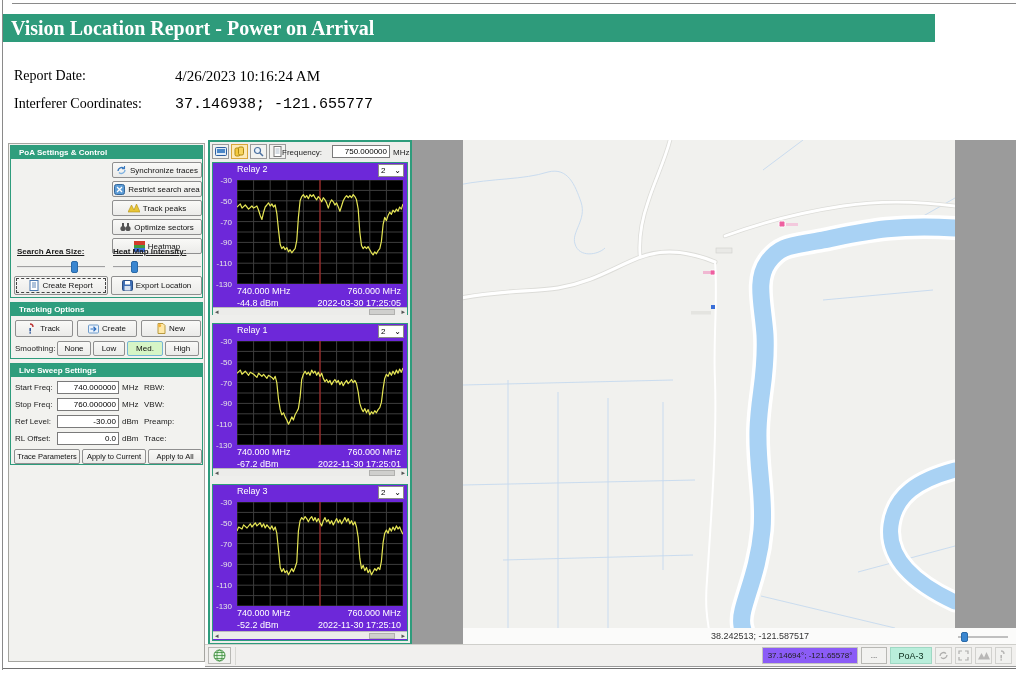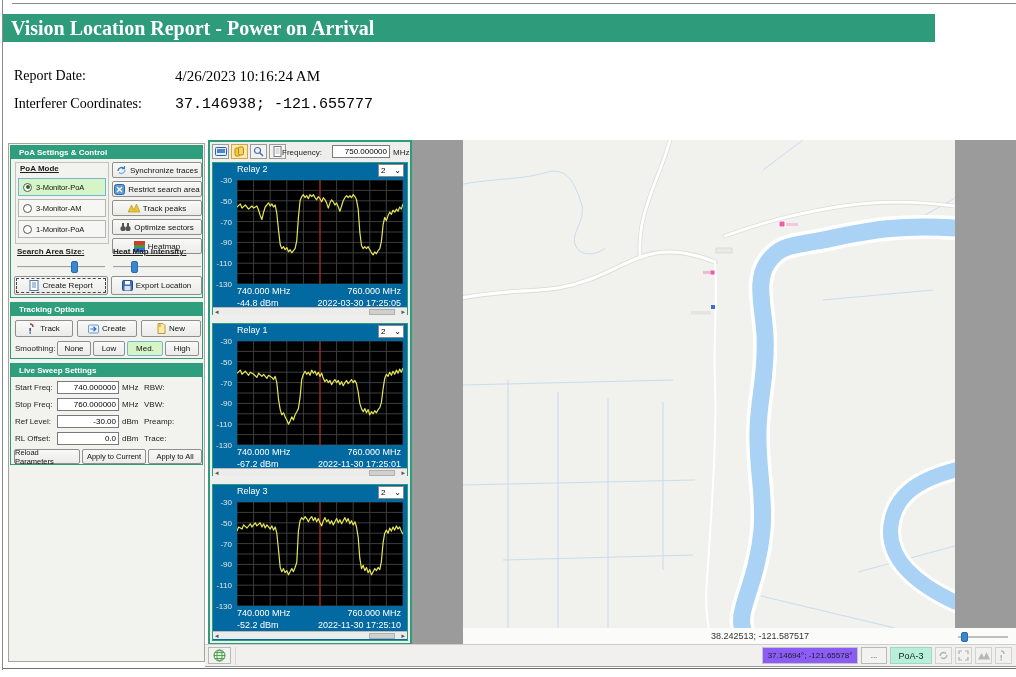--- a/index.html
+++ b/index.html
@@ -47,21 +47,21 @@
   .rdot { width:9px; height:9px; border:1px solid #555; border-radius:50%; background:#fff;
           display:inline-flex; align-items:center; justify-content:center; }
   .rdot i { width:4px; height:4px; border-radius:50%; background:#1f6f1f; display:none; }
   .sel-on .rdot i { display:block; }
 
   
   .spec-panel { position:absolute; left:208px; top:140px; width:204px; height:505px;
                 border:2px solid #2e9c7c; background:#eeeeec; }
   .tb-btn { position:absolute; top:2px; width:17px; height:15px; border:1px solid #9a9a9a;
             background:#f2f2f0; display:flex; align-items:center; justify-content:center; }
-  .relay { position:absolute; left:2px; width:196px; height:153px; border:1px solid #2e9c7c; background:#0369a1; }
+  .relay { position:absolute; left:2px; width:196px; height:153px; border:1px solid #2e9c7c; background:#6d28d9; }
   .relay-title { position:absolute; left:24px; top:1px; color:#fff; font-size:9px; }
   .relay-sel { position:absolute; right:3px; top:1px; width:26px; height:13px; background:#fff;
                border:1px solid #8a8a8a; font-size:8px; color:#000; display:flex;
                align-items:center; justify-content:space-between; padding:0 2px; }
   .plot { position:absolute; left:24px; top:17px; width:166px; height:104px; }
   .yticks { position:absolute; left:0; top:17px; width:22px; height:104px; }
   .yticks span { position:absolute; right:3px; font-size:8px; color:#e6e6e6; }
   .xlab { position:absolute; top:123px; color:#fff; font-size:9px; }
   .blab { position:absolute; top:135px; color:#fff; font-size:9px; }
   .pwr  { border-bottom:2px solid #cc1111; padding-bottom:1px; }
@@ -104,37 +104,20 @@
   <div class="title-bar">Vision Location Report - Power on Arrival</div>
   <div class="rep-row" style="top:68px;">Report Date:</div>
   <div class="rep-val" style="top:68px;">4/26/2023 10:16:24 AM</div>
   <div class="rep-row" style="top:96px;">Interferer Coordinates:</div>
   <div class="rep-val" style="top:96px;font-family:Liberation Mono, monospace;">37.146938; -121.655777</div>
 
   <div class="left-panel">
 
     <div class="sec" style="top:1px; height:153px;">
       <div class="teal-hdr">PoA Settings &amp; Control</div>
-      <div class="groupbox" style="left:4px; top:16px; width:94px; height:82px;">
-        <div class="ulabel" style="left:4px; top:1px;">PoA Mode</div>
-        <div class="radio-row sel-on" style="left:2px; top:15px;">
-          <span class="rdot">
-              <i></i>
-            </span>
-          <span>3-Monitor-PoA</span>
-        </div>
-        <div class="radio-row" style="left:2px; top:36px;">
-          <span class="rdot"></span>
-          <span>3-Monitor-AM</span>
-        </div>
-        <div class="radio-row" style="left:2px; top:57px;">
-          <span class="rdot"></span>
-          <span>1-Monitor-PoA</span>
-        </div>
-      </div>
 
       <div class="btn" style="left:101px; top:16px; width:90px; height:16px;">
         <svg width="11" height="11" viewBox="0 0 11 11">
             <path d="M2 6a3.5 3.5 0 0 1 6-2.4" fill="none" stroke="#3a7abf" stroke-width="1.4"></path>
             <path d="M9 5a3.5 3.5 0 0 1-6 2.4" fill="none" stroke="#7fb2e0" stroke-width="1.4"></path>
             <path d="M8.5 1v2.6H6" fill="none" stroke="#3a7abf" stroke-width="1.1"></path>
           </svg>
         <span>Synchronize traces</span>
       </div>
       <div class="btn" style="left:101px; top:35px; width:90px; height:16px;">
@@ -266,21 +249,21 @@
       <div class="lbl8" style="left:4px; top:70px;">RL Offset:</div>
       <div class="inp" style="left:46px; top:68px; width:62px; height:13px;">0.0</div>
       <div class="lbl8" style="left:111px; top:70px;">dBm</div>
       <div class="lbl8" style="left:133px; top:70px;">Trace:</div>
       <div class="sel" style="left:158px; top:68px; width:33px; height:13px;">
           <span></span>
           <span class="car">⌄</span>
         </div>
 
       <div class="btn" style="left:3px; top:85px; width:66px; height:15px; font-size:7.5px;">
-          <span>Reload Parameters</span>
+          <span>Trace Parameters</span>
         </div>
       <div class="btn" style="left:71px; top:85px; width:64px; height:15px; font-size:7.5px;">
           <span>Apply to Current</span>
         </div>
       <div class="btn" style="left:137px; top:85px; width:54px; height:15px; font-size:7.5px;">
           <span>Apply to All</span>
         </div>
     </div>
   </div>
 

